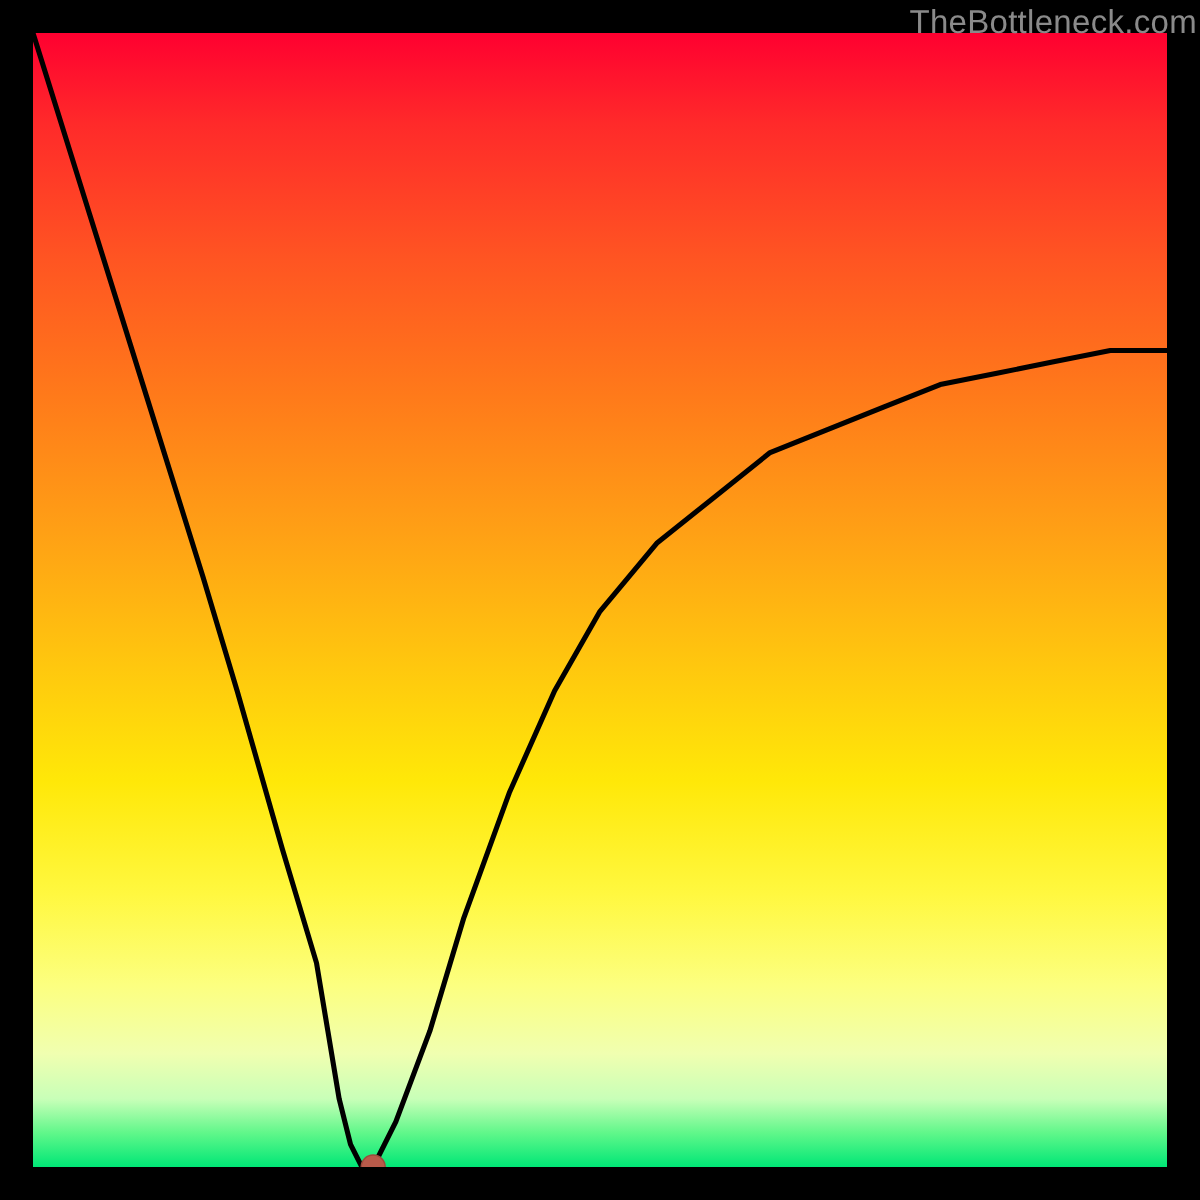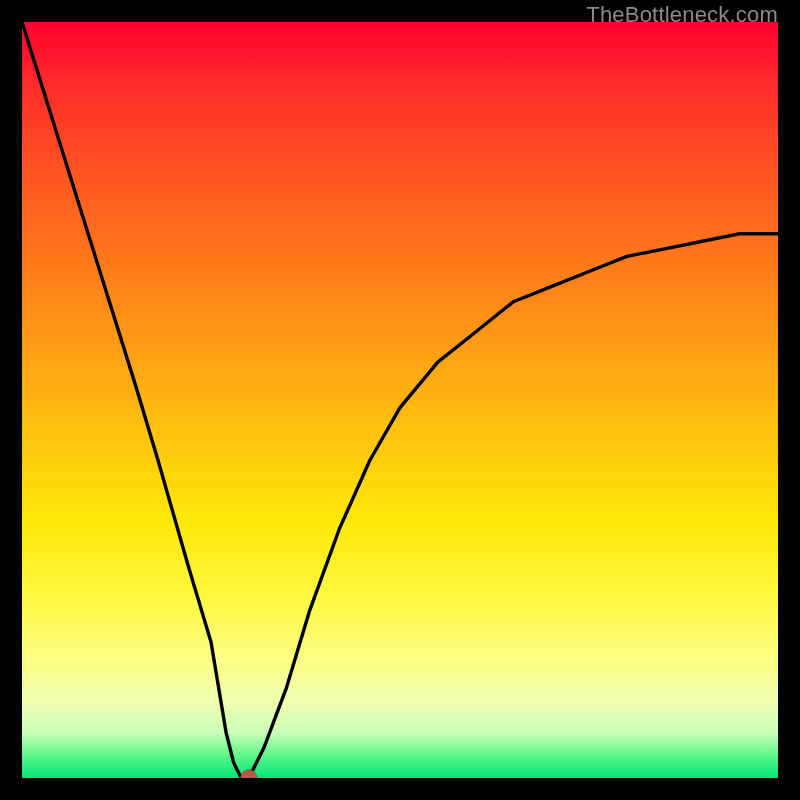--- a/index.html
+++ b/index.html
@@ -35,21 +35,21 @@
       #fcff80 84%,
       #f0ffb0 90%,
       #c8ffb8 94%,
       #60f78a 97%,
       #00e676 100%
     );
   }
   .attribution {
     position: absolute;
     top: 2px;
-    right: 22px;
+    right: 2px;
     color: #8a8a8a;
     font-size: 22px;
     letter-spacing: 0.2px;
     user-select: none;
   }
   svg.curve {
     position: absolute;
     left: 0;
     top: 0;
     width: 756px;

